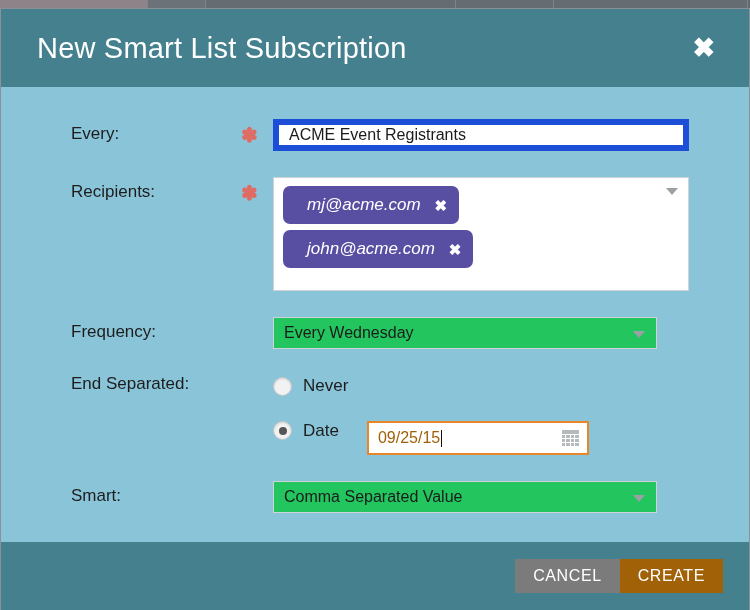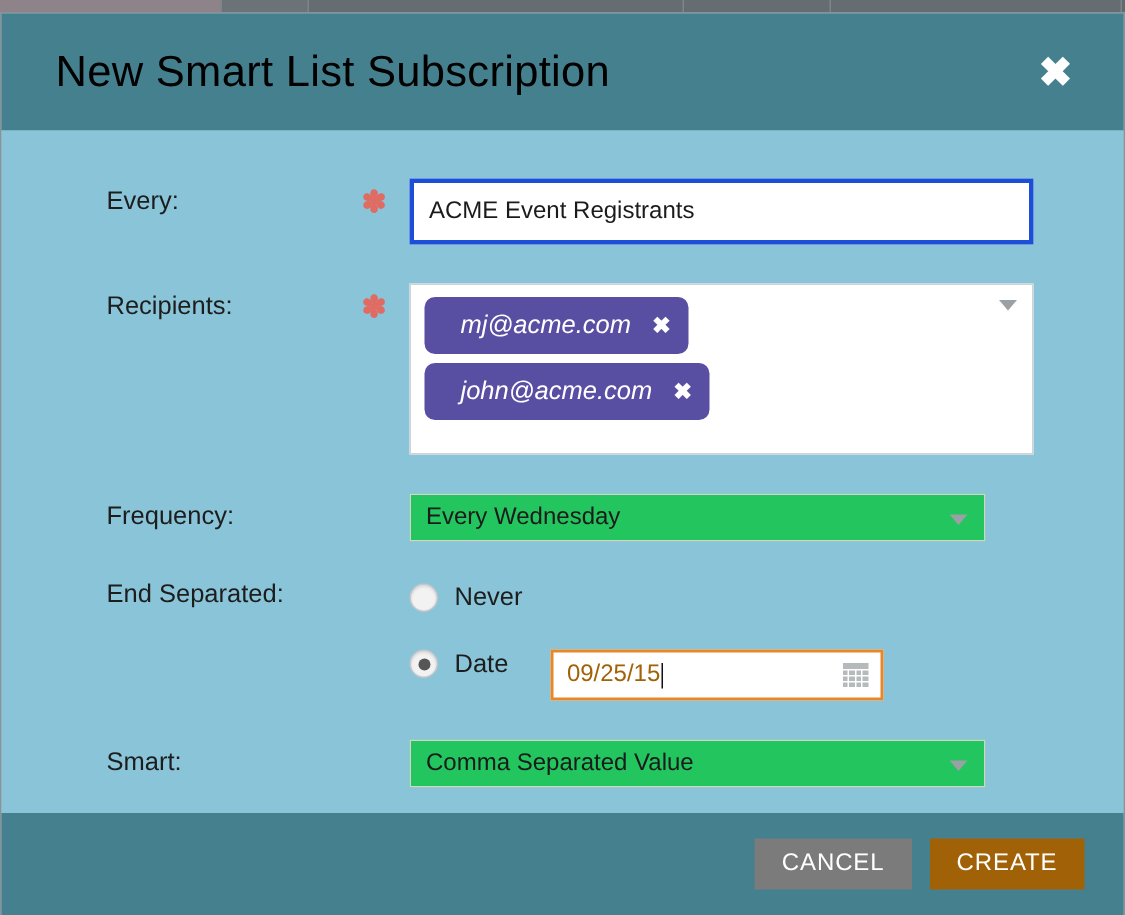--- a/index.html
+++ b/index.html
@@ -53,21 +53,21 @@
   #modal-header {
     height: 78px;
     background: #45808f;
     flex: none;
     display: flex;
     align-items: center;
     padding: 0 26px 0 36px;
   }
   #modal-title {
     flex: 1;
-    color: #000000;
+    color: #ffffff;
     font-size: 29px;
     font-weight: 400;
     letter-spacing: 0.2px;
     line-height: 1;
     white-space: nowrap;
   }
   #close-btn {
     color: #ffffff;
     font-size: 27px;
     font-weight: bold;
@@ -105,23 +105,23 @@
     line-height: 1;
     padding-top: 6px;
     font-weight: bold;
   }
   .req-star.blank { color: transparent; }
   .field-wrap { flex: 1; min-width: 0; }
 
   
   .text-input {
     width: 100%;
-    height: 44px;
+    height: 32px;
     background: #ffffff;
-    border: 3px solid #1d4ed8;
+    border: 6px solid #1d4ed8;
     font-size: 16px;
     color: #1b1b1b;
     padding: 0 10px;
     display: flex;
     align-items: center;
     font-family: "Liberation Sans", sans-serif;
   }
 
   
   .chips-box {
@@ -255,21 +255,21 @@
 
   
   #modal-footer {
     height: 68px;
     flex: none;
     background: #45808f;
     display: flex;
     align-items: center;
     justify-content: flex-end;
     padding-right: 26px;
-    gap: 12px;
+    gap: 0;
   }
   .btn {
     height: 34px;
     min-width: 100px;
     border: none;
     color: #ffffff;
     font-size: 16px;
     letter-spacing: .6px;
     font-family: "Liberation Sans", sans-serif;
     cursor: pointer;

